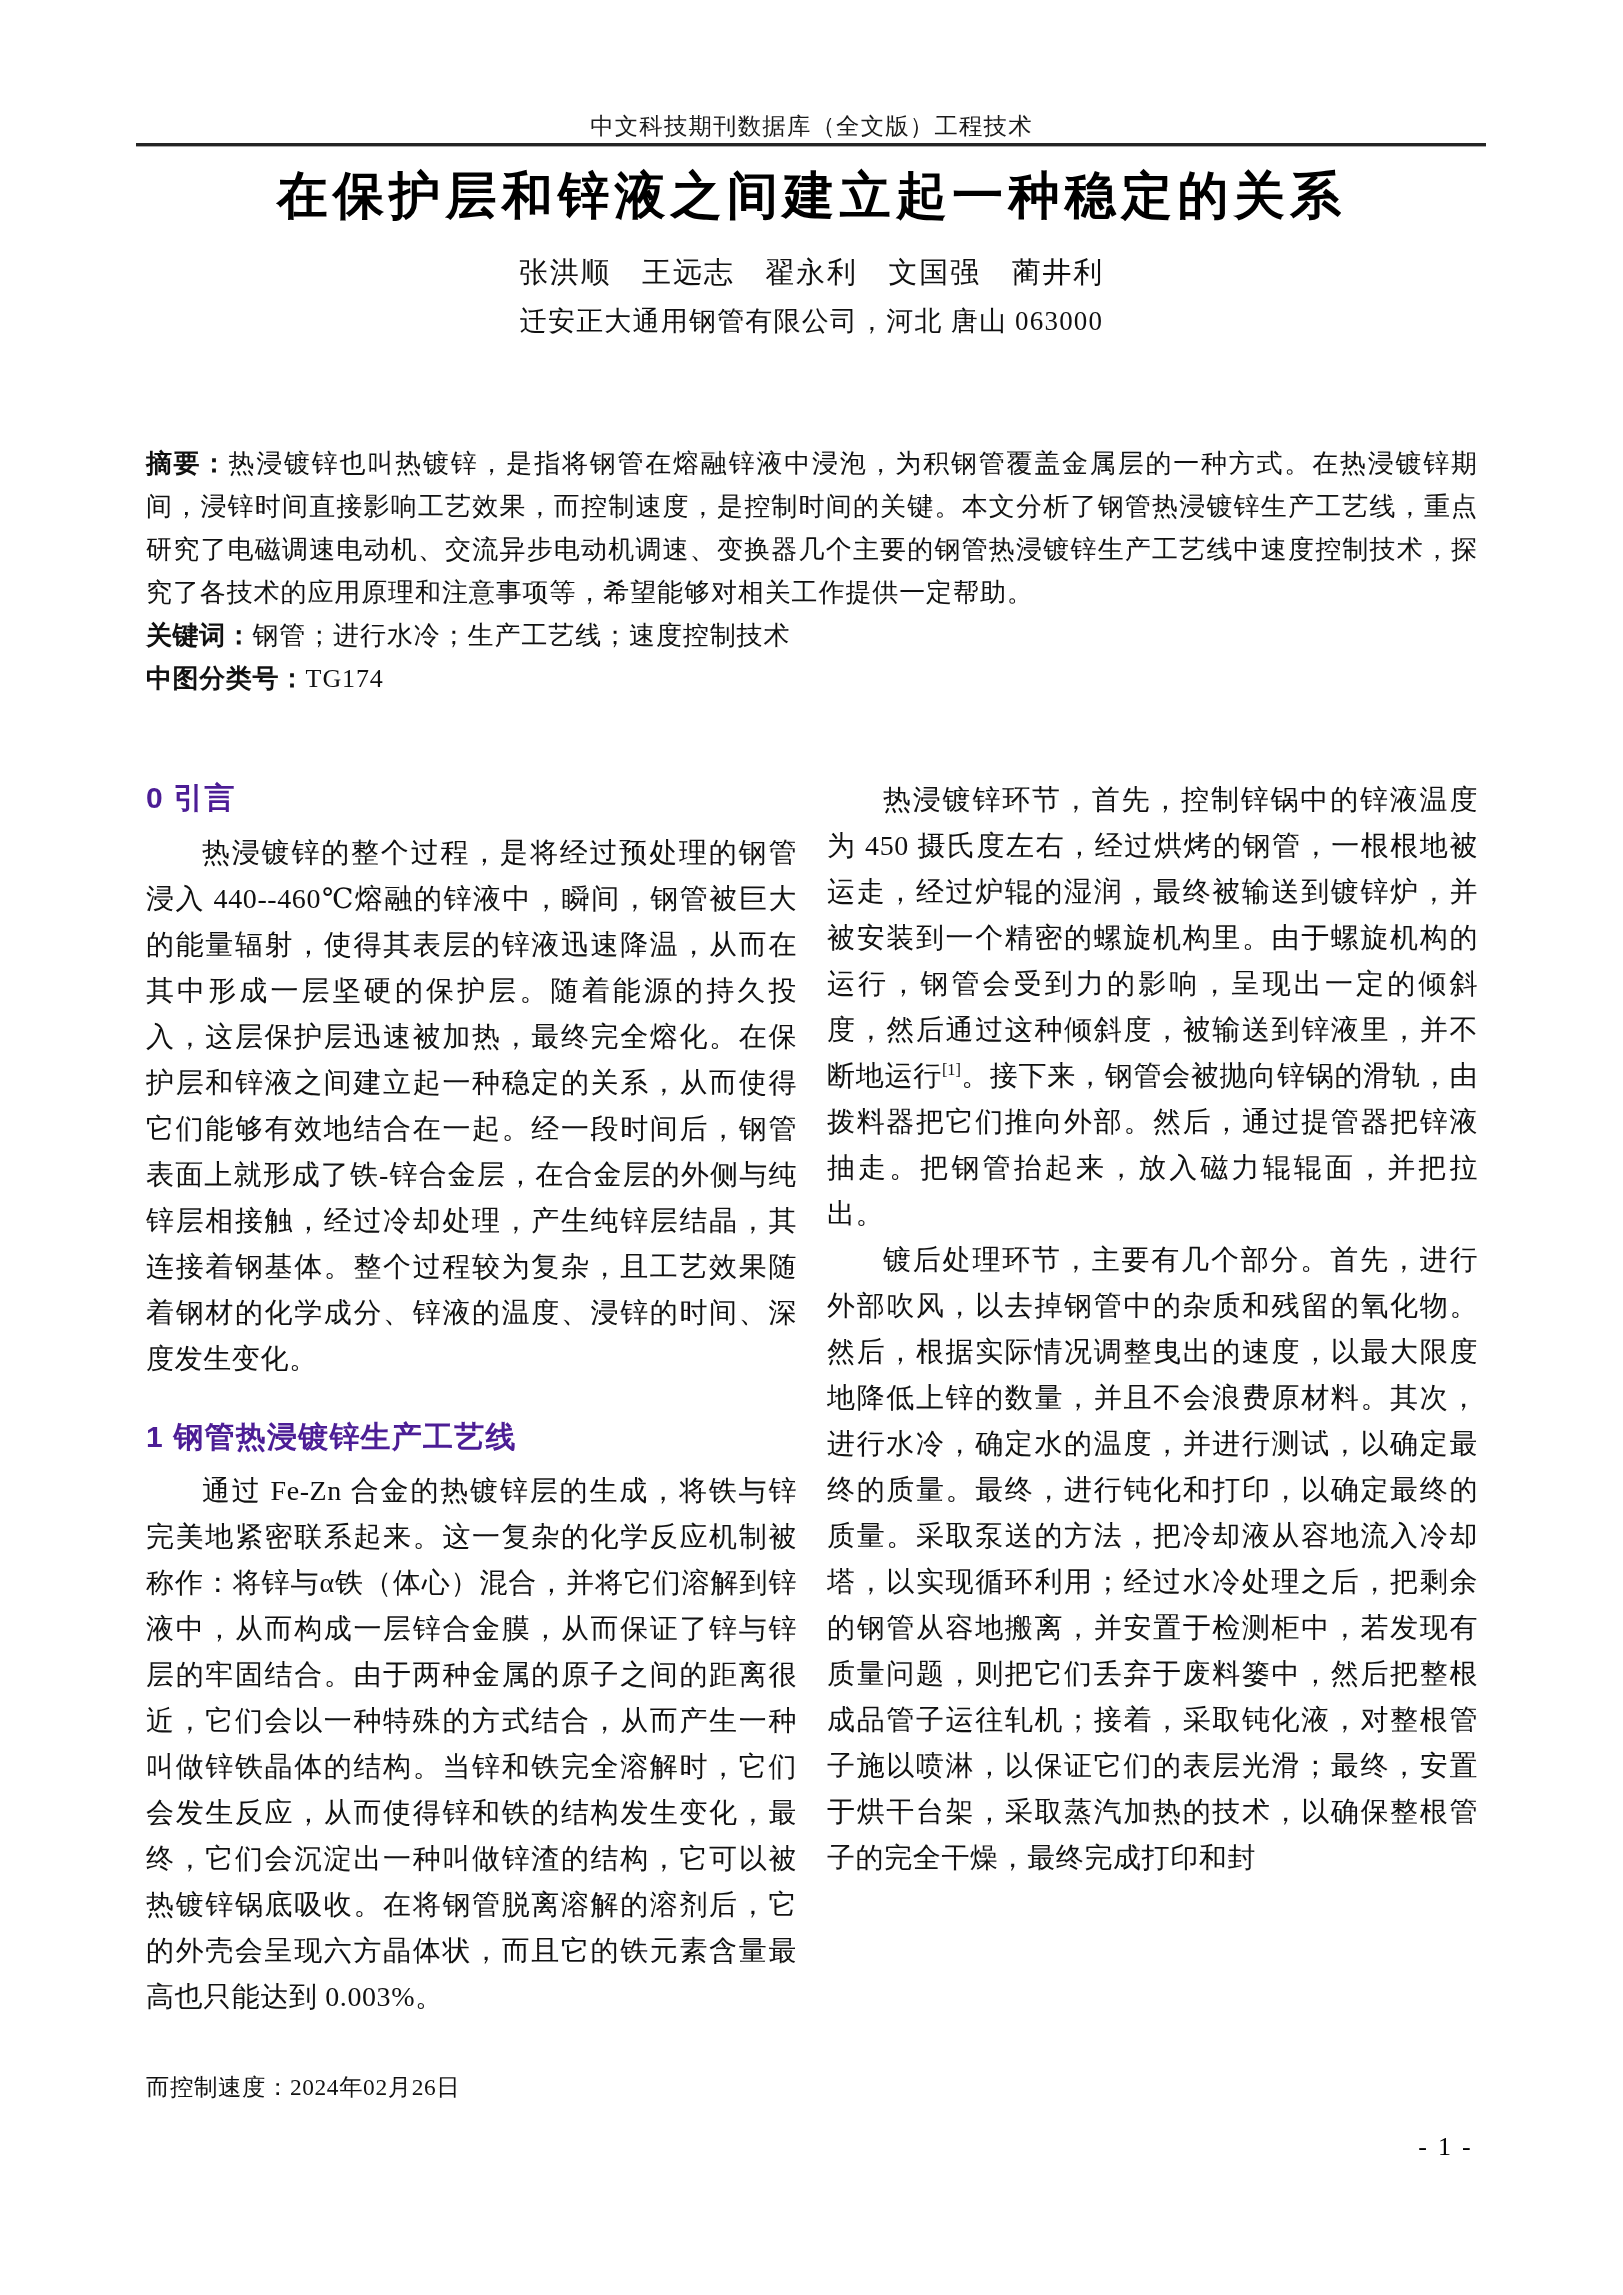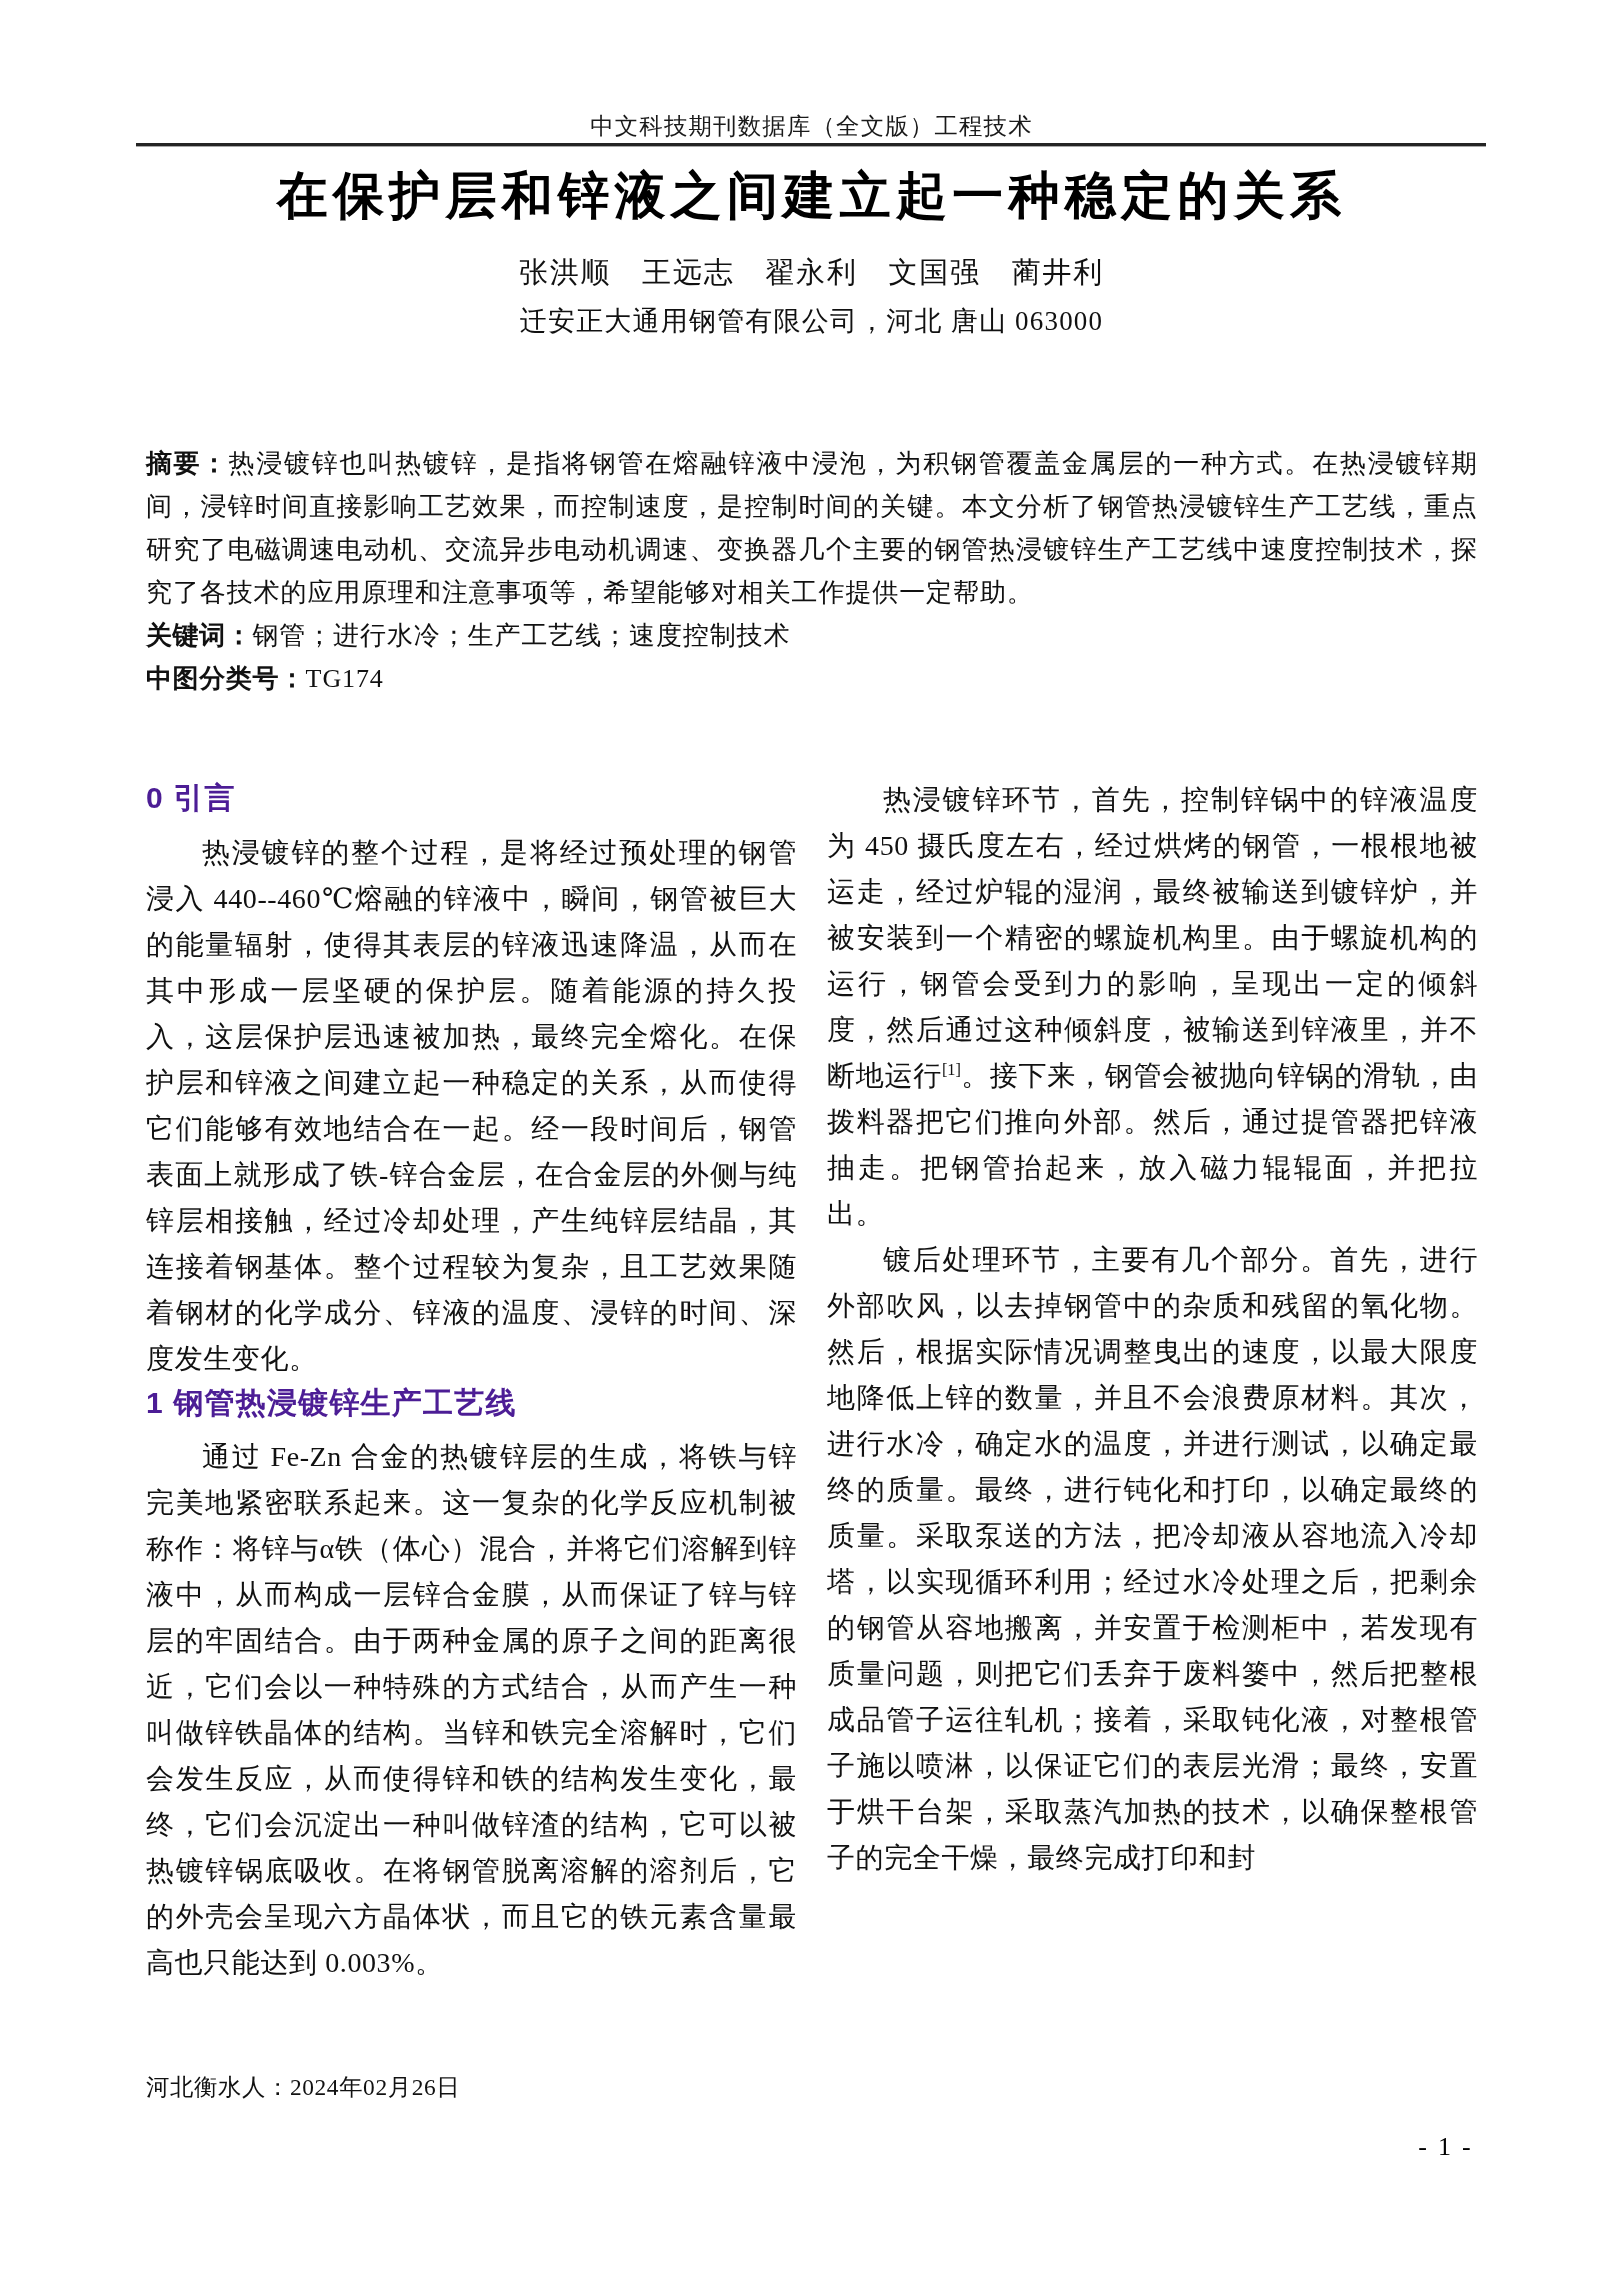--- a/index.html
+++ b/index.html
@@ -90,21 +90,21 @@
   .col { width: 651px; }
   .section-heading {
     margin: 0 0 10.5px 0;
     font-family: "Liberation Sans", "DejaVu Sans", sans-serif;
     font-weight: 600;
     font-size: 30px;
     line-height: 42px;
     letter-spacing: 1.2px;
     color: #4c1d95;
   }
-  .section-heading.spaced { margin-top: 0; }
+  .section-heading.spaced { margin-top: 34px; }
   .body-p {
     margin: 0;
     font-size: 28px;
     line-height: 46px;
     letter-spacing: 0.6px;
     text-align: justify;
     text-justify: inter-character;
   }
   .body-p.indent { text-indent: 2em; }
   sup.cite {
@@ -164,19 +164,19 @@
     </div>
 
     <div class="col">
       <p class="body-p indent"><span>热浸镀锌环节，首先，控制锌锅中的锌液温度为 450 摄氏度左右，经过烘烤的钢管，一根根地被运走，经过炉辊的湿润，最终被输送到镀锌炉，并被安装到一个精密的螺旋机构里。由于螺旋机构的运行，钢管会受到力的影响，呈现出一定的倾斜度，然后通过这种倾斜度，被输送到锌液里，并不断地运行</span><sup class="cite">[1]</sup><span>。接下来，钢管会被抛向锌锅的滑轨，由拨料器把它们推向外部。然后，通过提管器把锌液抽走。把钢管抬起来，放入磁力辊辊面，并把拉出。</span></p>
       <p class="body-p indent">镀后处理环节，主要有几个部分。首先，进行外部吹风，以去掉钢管中的杂质和残留的氧化物。然后，根据实际情况调整曳出的速度，以最大限度地降低上锌的数量，并且不会浪费原材料。其次，进行水冷，确定水的温度，并进行测试，以确定最终的质量。最终，进行钝化和打印，以确定最终的质量。采取泵送的方法，把冷却液从容地流入冷却塔，以实现循环利用；经过水冷处理之后，把剩余的钢管从容地搬离，并安置于检测柜中，若发现有质量问题，则把它们丢弃于废料篓中，然后把整根成品管子运往轧机；接着，采取钝化液，对整根管子施以喷淋，以保证它们的表层光滑；最终，安置于烘干台架，采取蒸汽加热的技术，以确保整根管子的完全干燥，最终完成打印和封</p>
     </div>
 
   </div>
 
   <div class="footnote-block">
-    <p><span>河北衡水人：</span><span>2024年02月26日</span></p>
+    <p><span>而控制速度：</span><span>2024年02月26日</span></p>
   </div>
 
   <div class="page-number">- 1 -</div>
 
 </div>
 
 
 </body></html>

